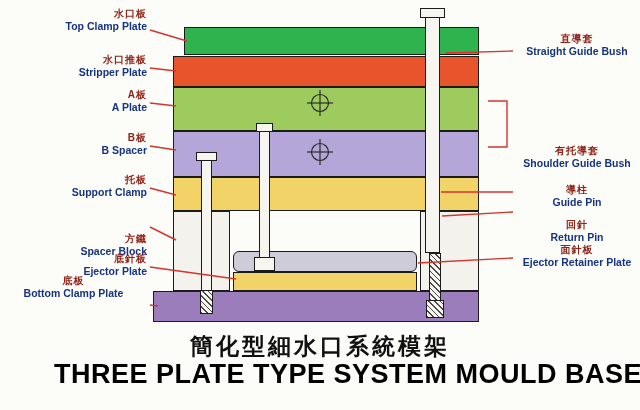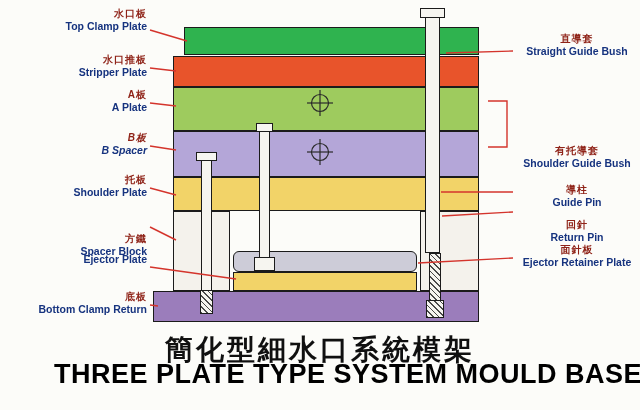--- a/index.html
+++ b/index.html
@@ -21,21 +21,21 @@
   .hatch{background-image:repeating-linear-gradient(45deg,#4a4a4a 0,#4a4a4a 1px,transparent 1px,transparent 4px);}
   svg.overlay{position:absolute;left:0;top:0;pointer-events:none;}
   .leaders line,.leaders path{stroke:var(--c-leader);stroke-width:1.4;fill:none;}
   .holes circle,.holes line{stroke:#2a2a2a;stroke-width:1.2;fill:none;}
   .lbl{position:absolute;line-height:1.18;}
   .lbl .cn{font-size:10px;font-weight:bold;color:var(--c-cn-text);letter-spacing:1px;}
   .lbl .en{font-size:10.5px;font-weight:bold;color:var(--c-en-text);white-space:nowrap;}
   .lbl.left{left:0;width:147px;text-align:right;}
   .lbl.right{left:514px;width:126px;text-align:center;}
   .title-cn{position:absolute;top:331px;left:0;width:100%;text-align:center;
-    font-size:28px;font-weight:bold;color:#101010;letter-spacing:3px;}
+    font-size:23px;font-weight:bold;color:#101010;letter-spacing:3px;}
   .title-en{position:absolute;top:359px;left:0;width:100%;text-align:center;
     font-size:27px;font-weight:bold;color:#000;letter-spacing:.5px;margin-left:28px;}
 </style>
 </head>
 <body>
 
 <div class="stage">
 
   <div class="plate plate-top-clamp" style="left:184px;top:27px;width:295px;height:28px;"></div>
   <div class="plate plate-stripper" style="left:173px;top:56px;width:306px;height:31px;"></div>
@@ -91,38 +91,39 @@
     <div class="en">Top Clamp Plate</div>
   </div>
   <div class="lbl left" style="top:89px;">
     <div class="cn">A板</div>
     <div class="en">A Plate</div>
   </div>
   <div class="lbl left" style="top:54px;">
     <div class="cn">水口推板</div>
     <div class="en">Stripper Plate</div>
   </div>
-  <div class="lbl left" style="top:132px;font-style:italic;">
+  <div class="lbl left" style="top:132px;">
     <div class="cn">B板</div>
     <div class="en">B Spacer</div>
   </div>
   <div class="lbl left" style="top:174px;">
     <div class="cn">托板</div>
-    <div class="en">Shoulder Plate</div>
+    <div class="en">Support Clamp</div>
   </div>
   <div class="lbl left" style="top:213px;margin-top:20px;">
     <div class="cn">方鐵</div>
     <div class="en">Spacer Block</div>
   </div>
   <div class="lbl left" style="top:253px;">
+    <div class="cn">底針板</div>
     <div class="en">Ejector Plate</div>
   </div>
-  <div class="lbl left" style="top:291px;">
+  <div class="lbl left" style="top:275px;text-align:center;">
     <div class="cn">底板</div>
-    <div class="en">Bottom Clamp Return</div>
+    <div class="en">Bottom Clamp Plate</div>
   </div>
 
   <div class="lbl right" style="top:33px;">
     <div class="cn">直導套</div>
     <div class="en">Straight Guide Bush</div>
   </div>
   <div class="lbl right" style="top:103px;margin-top:42px;">
     <div class="cn">有托導套</div>
     <div class="en">Shoulder Guide Bush</div>
   </div>

